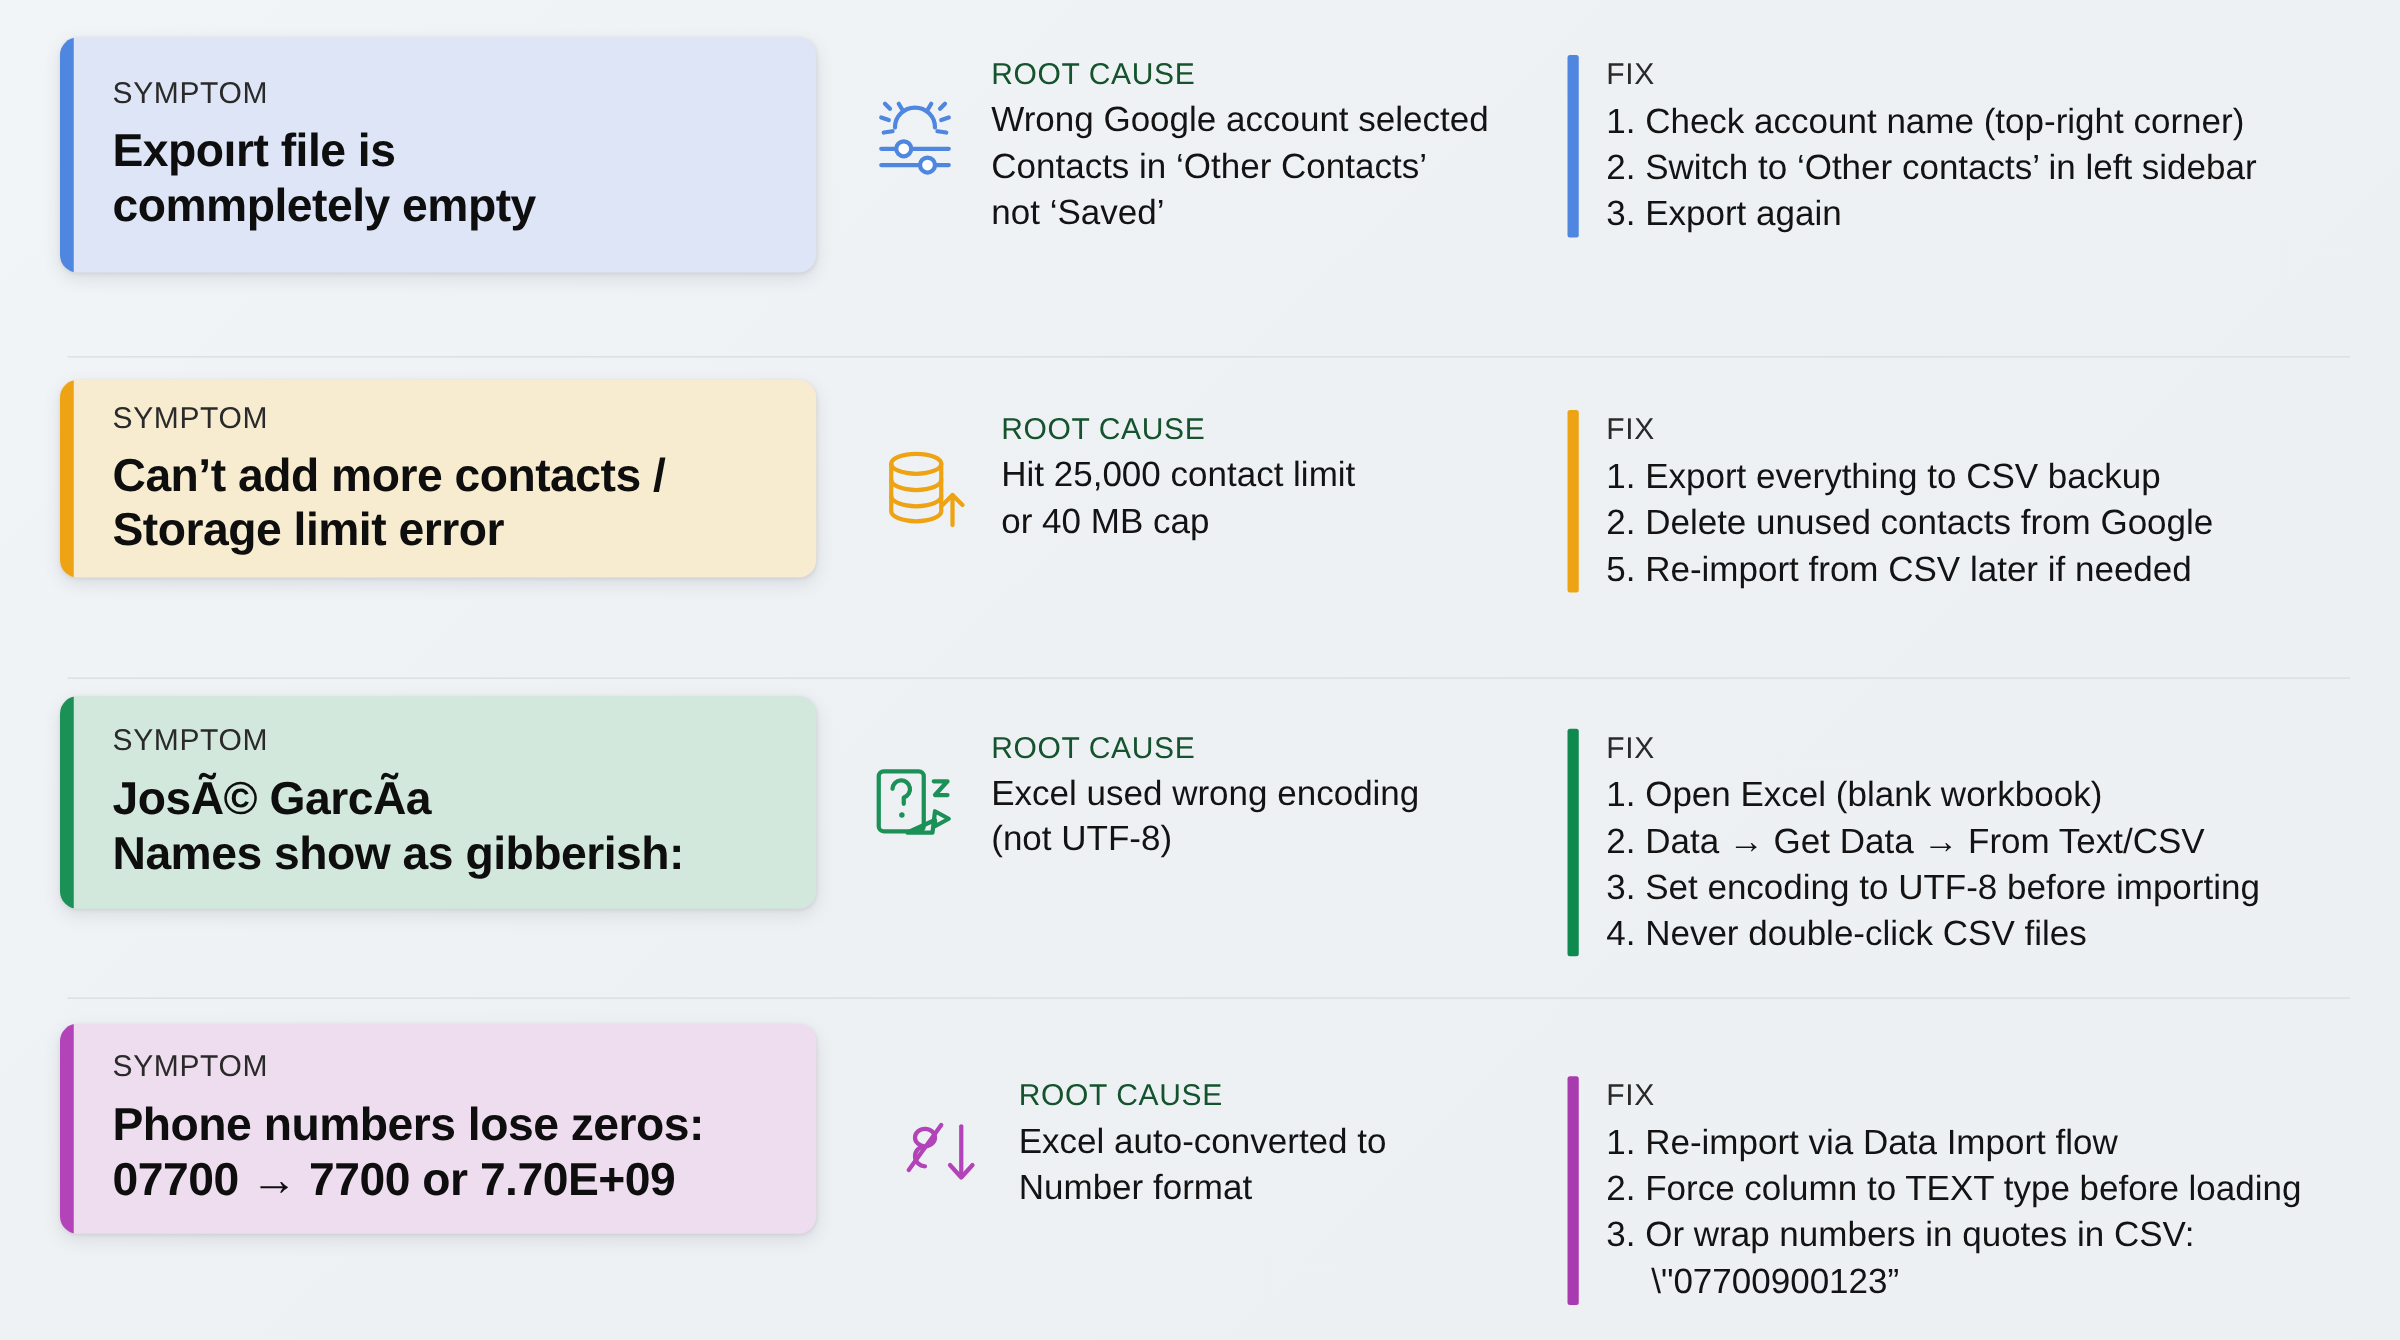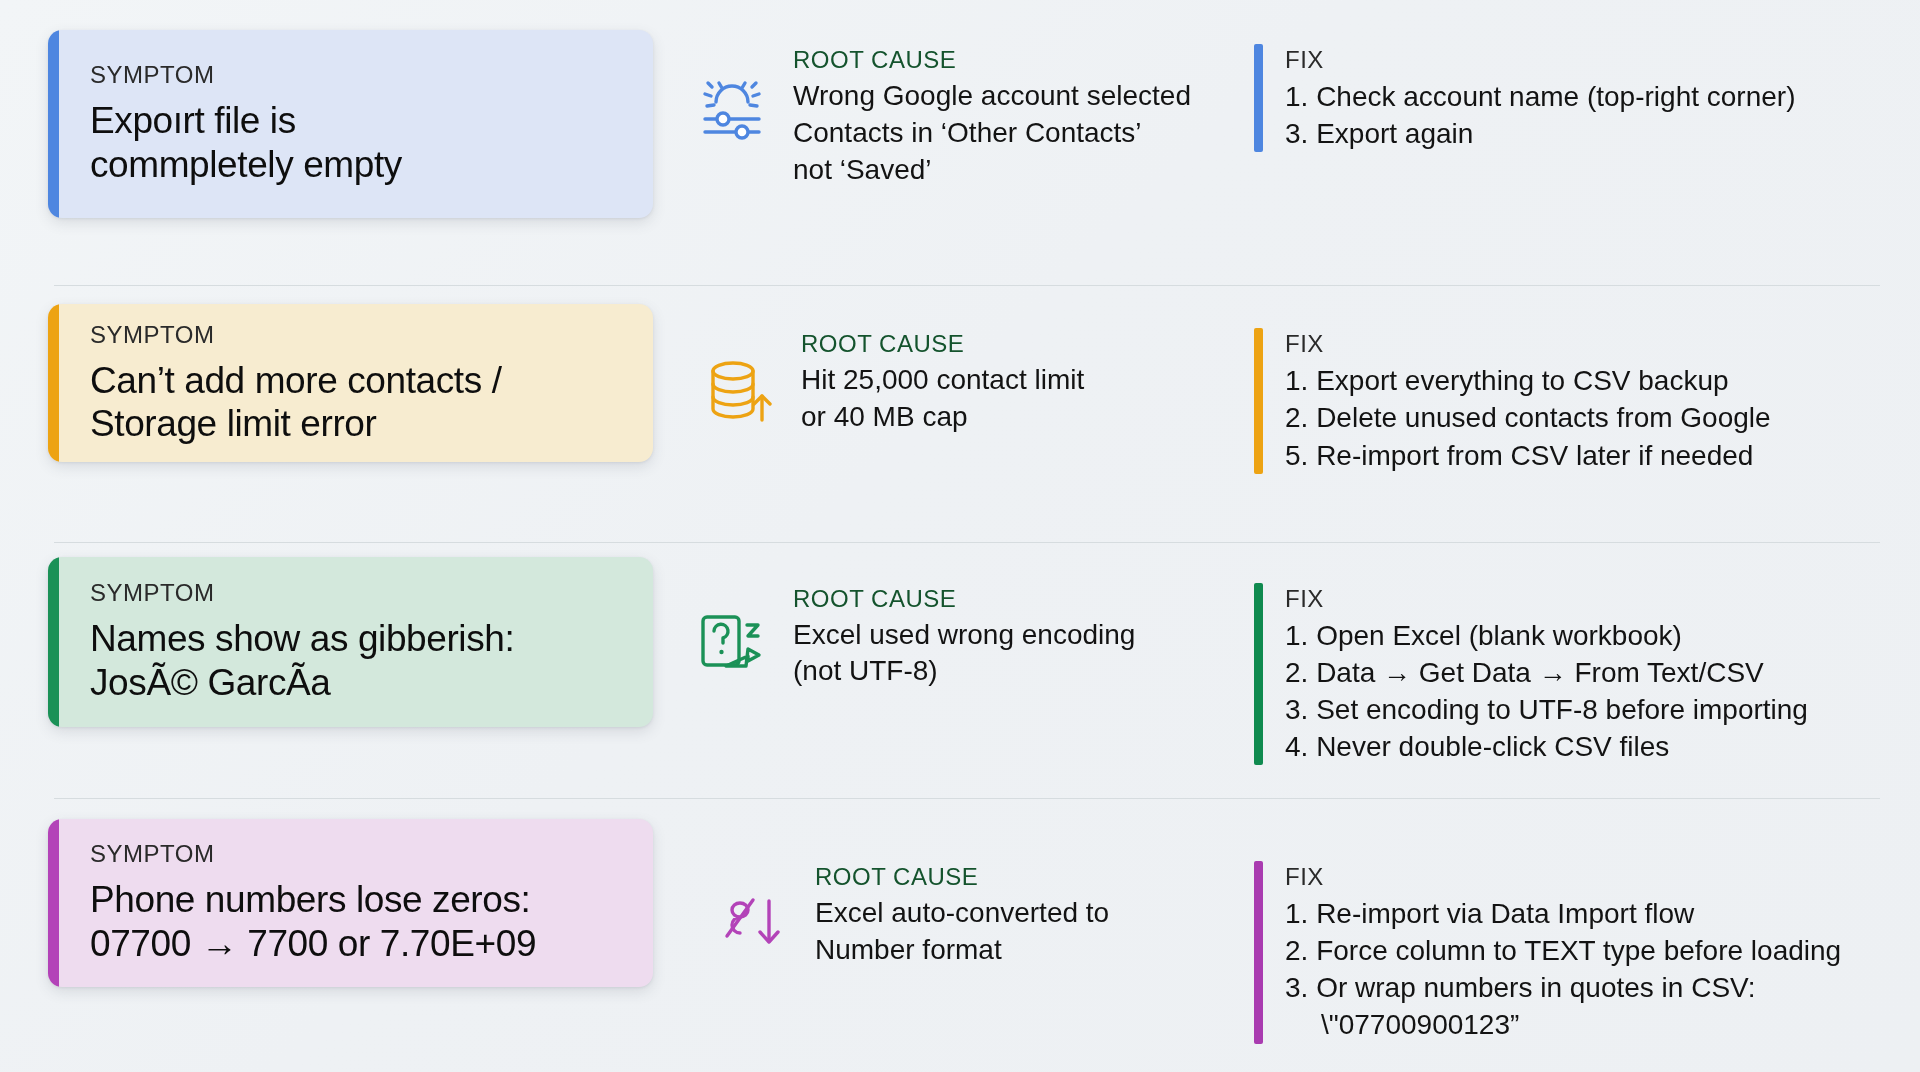--- a/index.html
+++ b/index.html
@@ -74,21 +74,21 @@
   .kicker {
     font-size: 24px;
     letter-spacing: 0.5px;
     color: #2a2a2a;
     font-weight: 400;
     margin-bottom: 10px;
   }
 
   .symptom-text {
     font-size: 37px;
-    font-weight: 400;
+    font-weight: 700;
     line-height: 1.18;
     letter-spacing: -0.4px;
     color: #0e0e0e;
   }
 
   
   .cause-col {
     flex: 0 0 585px;
     display: flex;
     align-items: flex-start;
@@ -208,20 +208,21 @@
         <div class="cause-line">Contacts in ‘Other Contacts’</div>
         <div class="cause-line">not ‘Saved’</div>
       </div>
     </div>
 
     <div class="fix-col">
       <div class="fix-bar bar-blue"></div>
       <div class="fix-body">
         <div class="fix-kicker">FIX</div>
         <div class="fix-line">1. Check account name (top-right corner)</div>
+        <div class="fix-line">2. Switch to ‘Other contacts’ in left sidebar</div>
         <div class="fix-line">3. Export again</div>
       </div>
     </div>
   </div>
 
   <div class="row-divider"></div>
 
   <div class="row r2">
     <div class="symptom-card card-amber">
       <div class="kicker">SYMPTOM</div>
@@ -259,22 +260,22 @@
       </div>
     </div>
   </div>
 
   <div class="row-divider"></div>
 
   <div class="row r3">
     <div class="symptom-card card-green">
       <div class="kicker">SYMPTOM</div>
       <div class="symptom-text">
+        <div>JosÃ© GarcÃ­a</div>
         <div>Names show as gibberish:</div>
-        <div>JosÃ© GarcÃ­a</div>
       </div>
     </div>
 
     <div class="cause-col">
       <div class="cause-icon">
         <svg width="74" height="74" viewBox="0 0 74 74" fill="none" stroke="#1b9157" stroke-width="3.4" stroke-linecap="round" stroke-linejoin="round">
           <rect x="8" y="8" width="36" height="48" rx="4"></rect>
           <path d="M19 22 a7 7 0 1 1 9 7 v5"></path>
           <circle cx="26.5" cy="43" r="2.2" fill="#1b9157" stroke="none"></circle>
           <path d="M52 16 h11 l-10 11 h10"></path>

